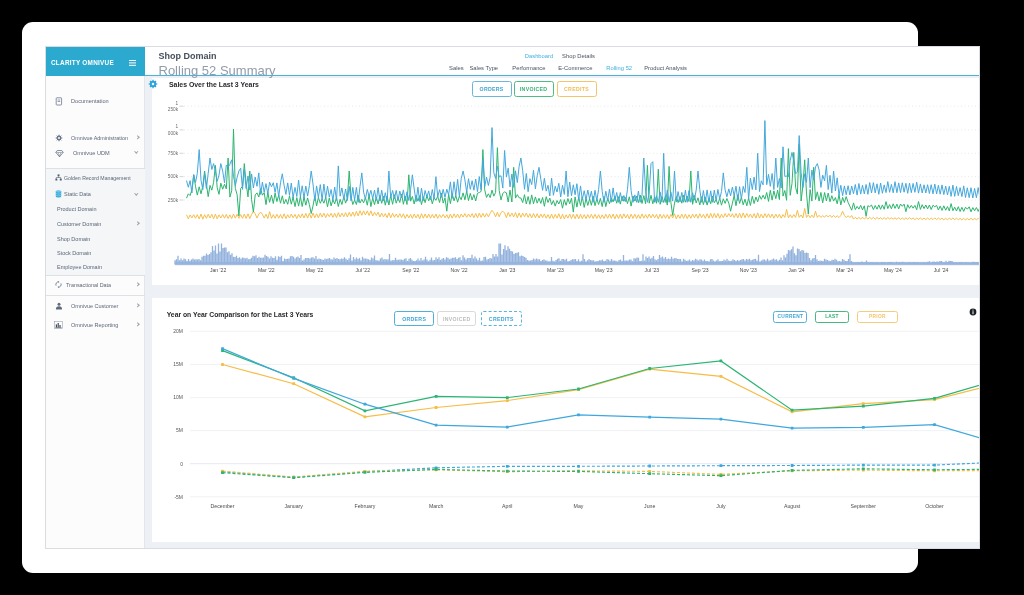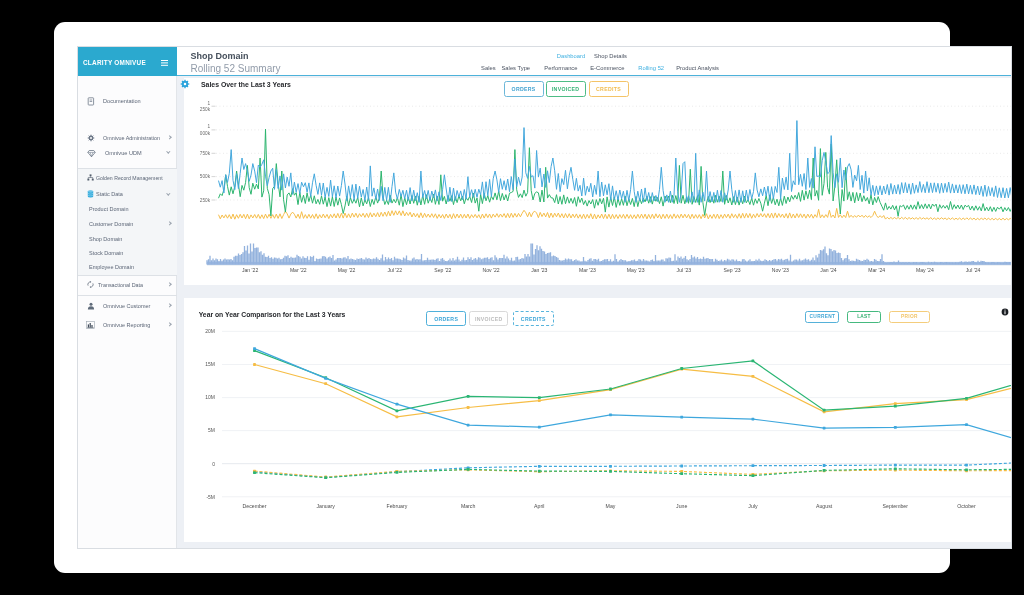--- a/index.html
+++ b/index.html
@@ -1,27 +1,27 @@
 <!DOCTYPE html>
 <html><head><meta charset="utf-8">
 <style>
 * { margin:0; padding:0; box-sizing:border-box; }
 html,body { width:1024px; height:595px; background:#000; font-family:"Liberation Sans",sans-serif; -webkit-font-smoothing:antialiased; overflow:hidden; }
-.frame { position:absolute; left:22px; top:22px; width:896px; height:551px; background:#fff; border-radius:11px;margin-left:32px; }
+.frame { position:absolute; left:22px; top:22px; width:896px; height:551px; background:#fff; border-radius:11px; }
 .app { position:absolute; left:23px; top:24px; width:935px; height:503px; background:#edf0f5; border:1px solid #d9dde2; overflow:hidden; }
 span { display:block; }
 svg { display:block; }
 </style></head>
 <body>
 <div class="frame">
  <div class="app">
 
 <div style="position:absolute;left:99px;top:0;right:0;height:29px;background:#fff;border-bottom:1.3px solid #4db2da">
  <span style="position:absolute;left:13.5px;top:4px;font-size:9px;font-weight:700;color:#454f5b">Shop Domain</span>
- <span style="position:absolute;left:13.5px;top:15.5px;font-size:10px;color:#929caa">Rolling 52 Summary</span>
+ <span style="position:absolute;left:13.5px;top:15.5px;font-size:13px;color:#929caa">Rolling 52 Summary</span>
  <span style="position:absolute;left:394px;top:9.3px;transform:translate(-50%,-50%);font-size:5.8px;color:#41b1e1;white-space:nowrap">Dashboard</span>
  <span style="position:absolute;left:433.5px;top:9.3px;transform:translate(-50%,-50%);font-size:5.8px;color:#4a5260;white-space:nowrap">Shop Details</span>
  <span style="position:absolute;left:311.3px;top:21.2px;transform:translate(-50%,-50%);font-size:5.8px;color:#4a5260;white-space:nowrap">Sales</span>
  <span style="position:absolute;left:338.8px;top:21.2px;transform:translate(-50%,-50%);font-size:5.8px;color:#4a5260;white-space:nowrap">Sales Type</span>
  <span style="position:absolute;left:383.9px;top:21.2px;transform:translate(-50%,-50%);font-size:5.8px;color:#4a5260;white-space:nowrap">Performance</span>
  <span style="position:absolute;left:430.3px;top:21.2px;transform:translate(-50%,-50%);font-size:5.8px;color:#4a5260;white-space:nowrap">E-Commerce</span>
  <span style="position:absolute;left:474.2px;top:21.2px;transform:translate(-50%,-50%);font-size:5.8px;color:#41b1e1;white-space:nowrap">Rolling 52</span>
  <span style="position:absolute;left:520.6px;top:21.2px;transform:translate(-50%,-50%);font-size:5.8px;color:#4a5260;white-space:nowrap">Product Analysis</span>
 </div>
 

